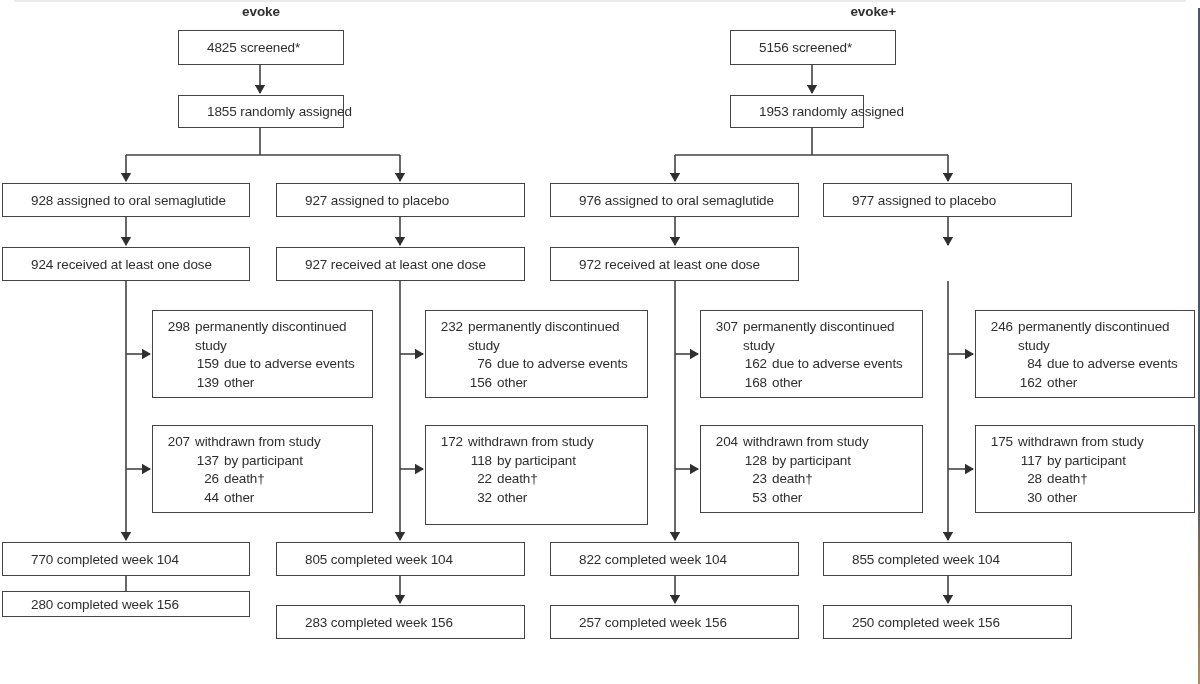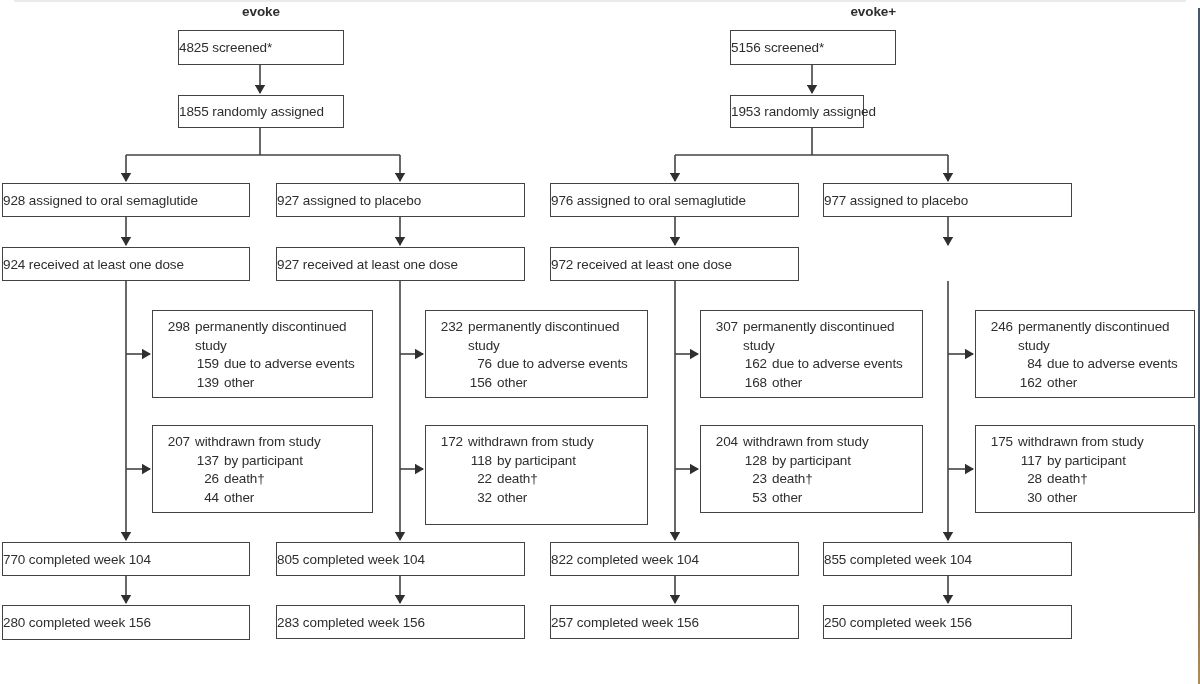--- a/index.html
+++ b/index.html
@@ -10,21 +10,21 @@
   .frame-top{position:absolute;left:14px;top:0;width:1172px;height:2px;background:#eaeaea;}
   .frame-right{
     position:absolute;right:0;top:8px;width:2px;height:676px;
     background:linear-gradient(#4a566f 0%,#4a566f 70%,#8a6f4e 84%,#b08a5c 100%);
   }
   svg.connectors{position:absolute;left:0;top:0;}
   .box{
     position:absolute;box-sizing:border-box;border:1.6px solid #434343;
     background:#ffffff;font-size:13.5px;letter-spacing:-0.1px;
   }
-  .box.single{display:flex;align-items:center;padding:0 8px 0 0;white-space:nowrap;}
+  .box.single{display:flex;align-items:center;padding:0 8px 0 28px;white-space:nowrap;}
   .box.multi{padding:7px 6px 8px 13px;}
   .ln{display:flex;line-height:18.6px;}
   .ln .num{flex:none;width:24px;text-align:right;margin-right:5px;}
   .ln .txt{flex:1;}
   .ln.sub{margin-left:29px;}
   .trial-title{
     position:absolute;top:4px;width:166px;text-align:center;
     font-weight:bold;font-size:13.5px;letter-spacing:-0.1px;
   }
 </style>
@@ -266,21 +266,21 @@
   <div class="box single" style="left:276px;top:542px;width:249px;height:34px;">
     <span>805 completed week 104</span>
   </div>
   <div class="box single" style="left:550px;top:542px;width:249px;height:34px;">
     <span>822 completed week 104</span>
   </div>
   <div class="box single" style="left:823px;top:542px;width:249px;height:34px;">
     <span>855 completed week 104</span>
   </div>
 
-  <div class="box single" style="left:2px;top:605px;width:248px;height:35px;align-items:center;">
+  <div class="box single" style="left:2px;top:591px;width:248px;height:26px;align-items:center;">
     <span>280 completed week 156</span>
   </div>
   <div class="box single" style="left:276px;top:605px;width:249px;height:34px;">
     <span>283 completed week 156</span>
   </div>
   <div class="box single" style="left:550px;top:605px;width:249px;height:34px;">
     <span>257 completed week 156</span>
   </div>
   <div class="box single" style="left:823px;top:605px;width:249px;height:34px;">
     <span>250 completed week 156</span>

